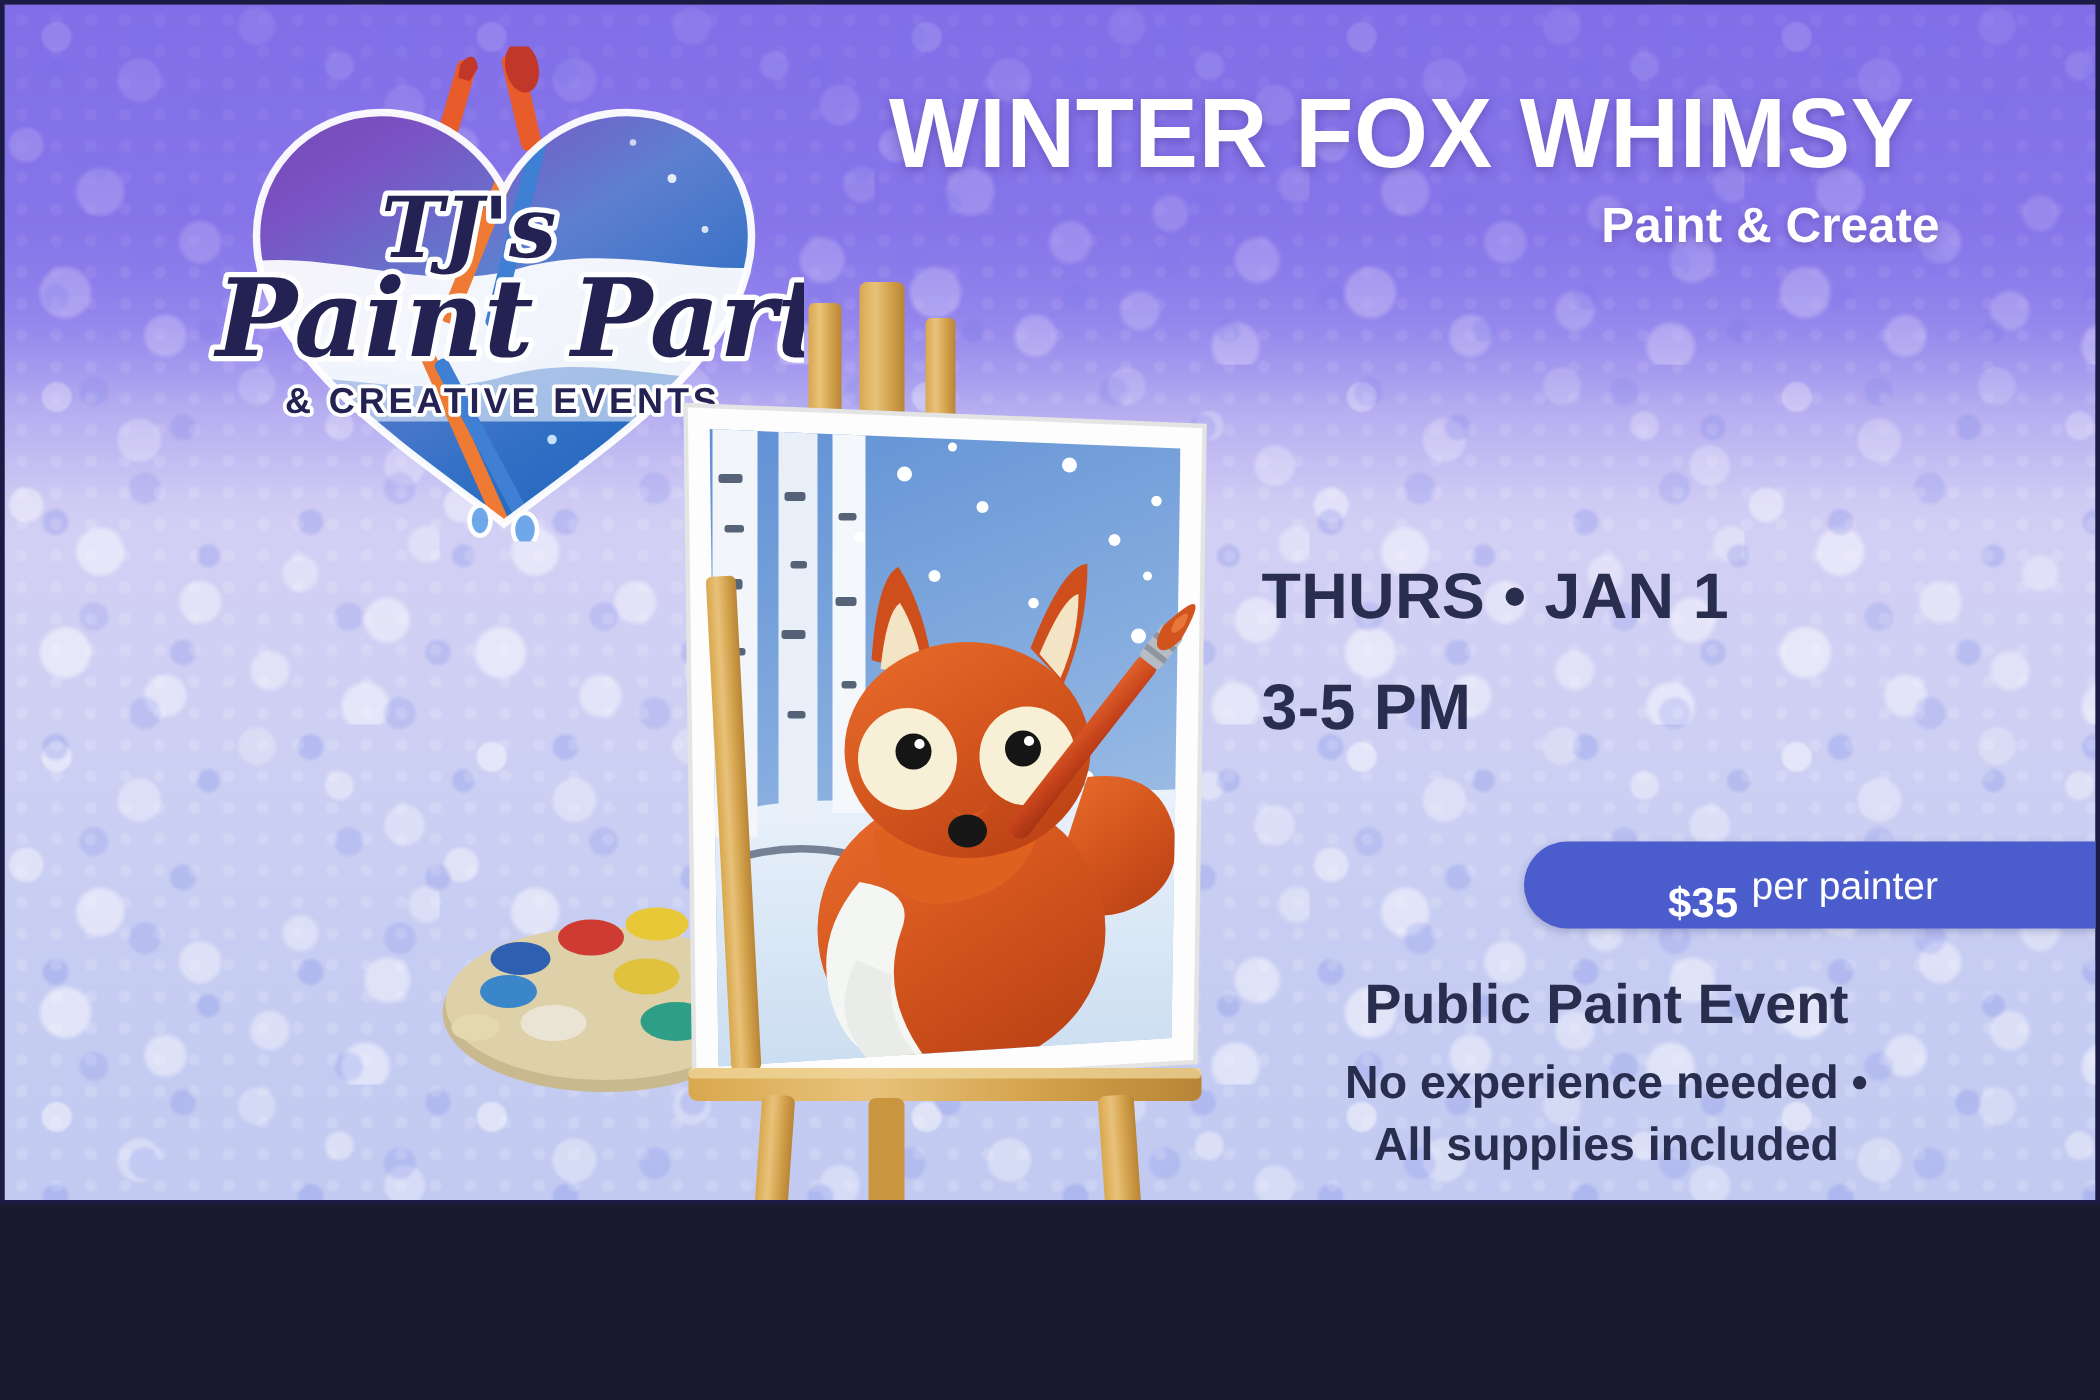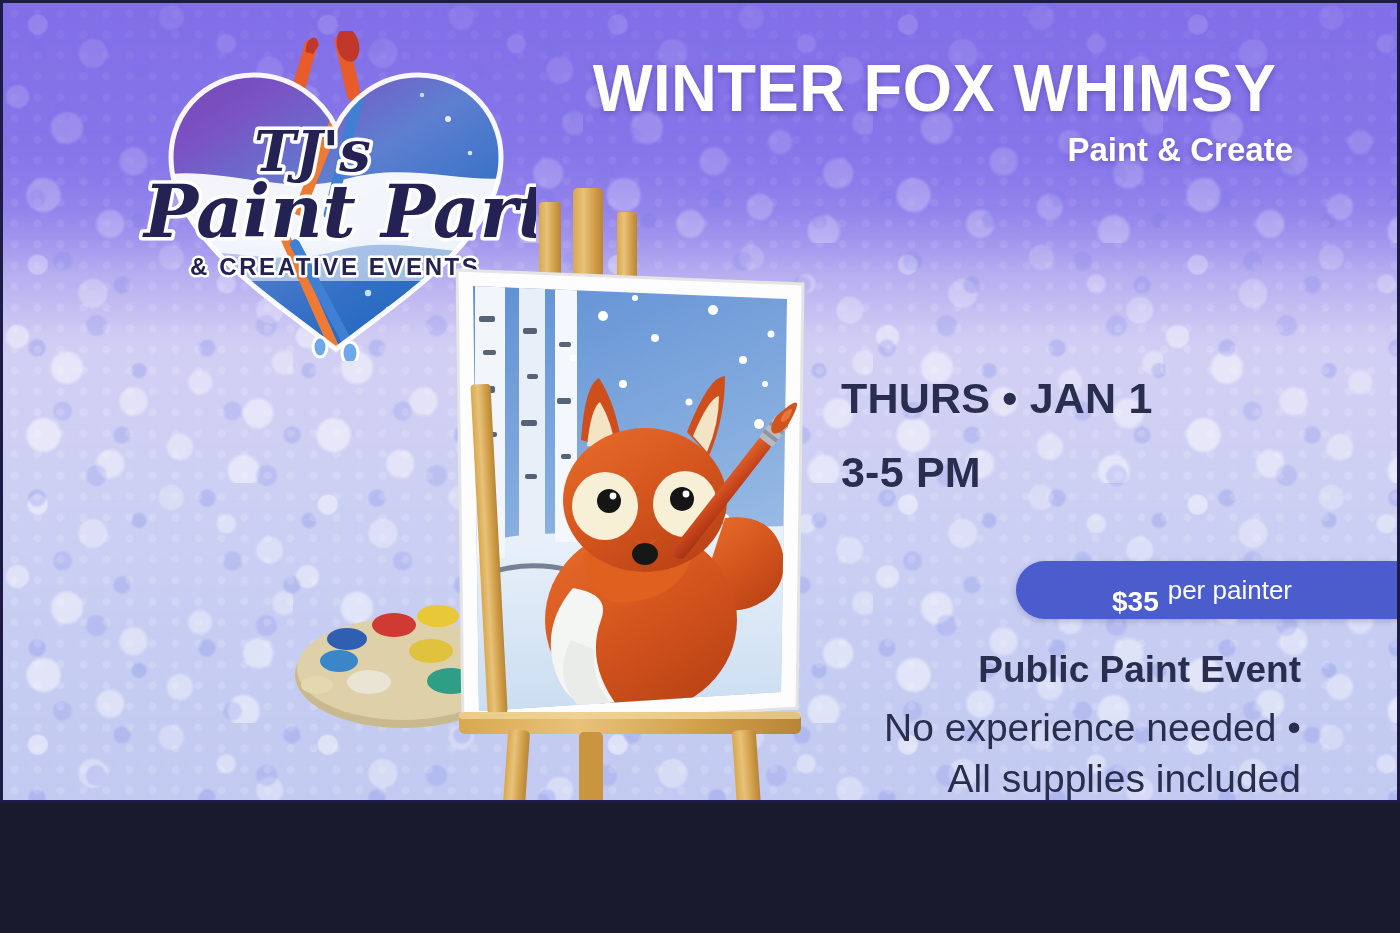--- a/index.html
+++ b/index.html
@@ -116,27 +116,27 @@
     background:#4b5ccd;
     border-radius:29px 0 0 29px;
     display:flex;align-items:center;justify-content:center;
     padding-right:18px;
     box-shadow:0 2px 6px rgba(40,40,100,.25);
   }
   .price-amount{font-size:28px;font-weight:bold;color:#fff;line-height:1;margin-top:24px;}
   .price-unit{font-size:26px;font-weight:normal;color:#fff;line-height:1;margin-left:9px;}
 
   .footer{
-    position:absolute;left:838px;top:648px;width:460px;text-align:right;
+    position:absolute;left:838px;top:648px;width:460px;text-align:center;
   }
   .footer-head{
     font-size:37px;font-weight:bold;color:#2a2e4e;line-height:1;margin:0 0 14px 0;
   }
   .footer-sub{
-    font-size:39px;font-weight:normal;color:#2a2e4e;line-height:1.32;margin:0;
+    font-size:31px;font-weight:bold;color:#2a2e4e;line-height:1.32;margin:0;
   }
 </style>
 </head>
 <body>
 
 <div class="flyer">
 
   <div class="tex tex-a"></div>
   <div class="tex tex-b"></div>
   <div class="tex tex-c"></div>

